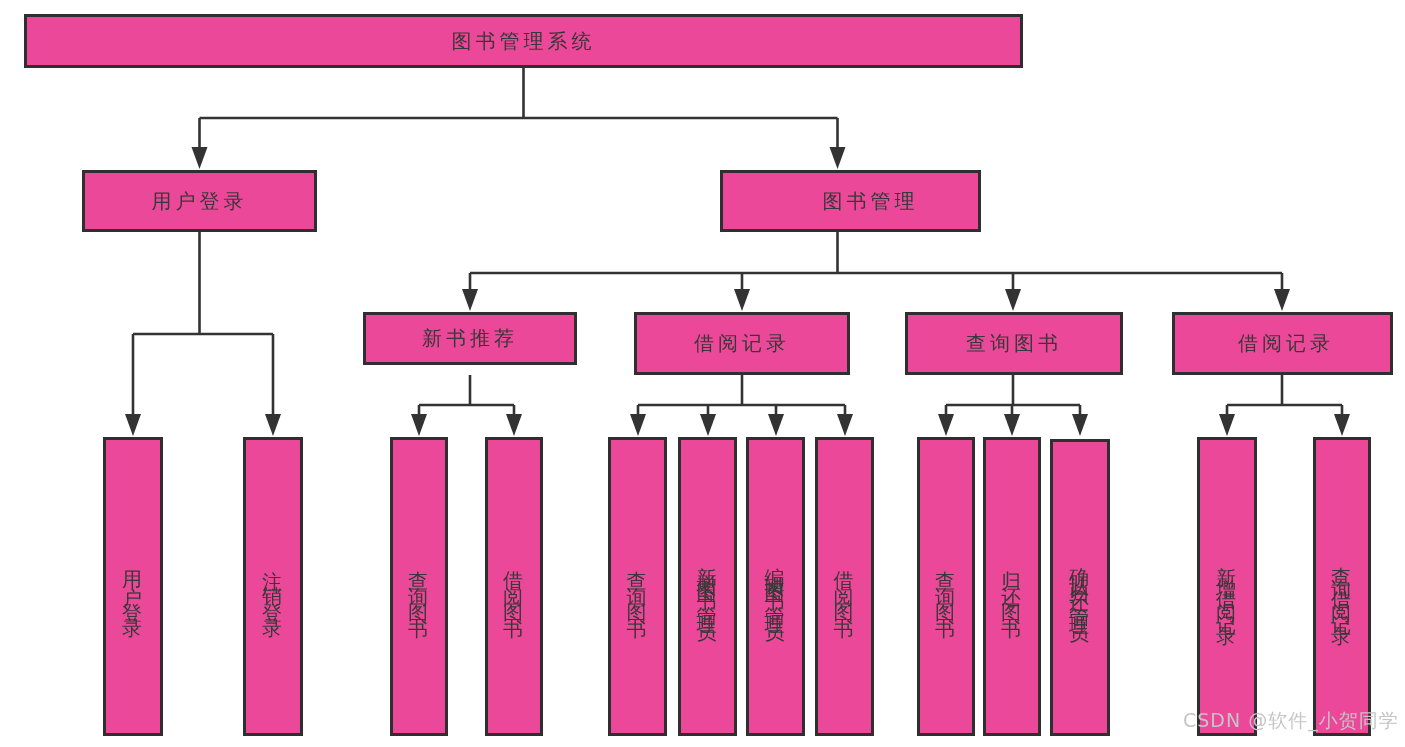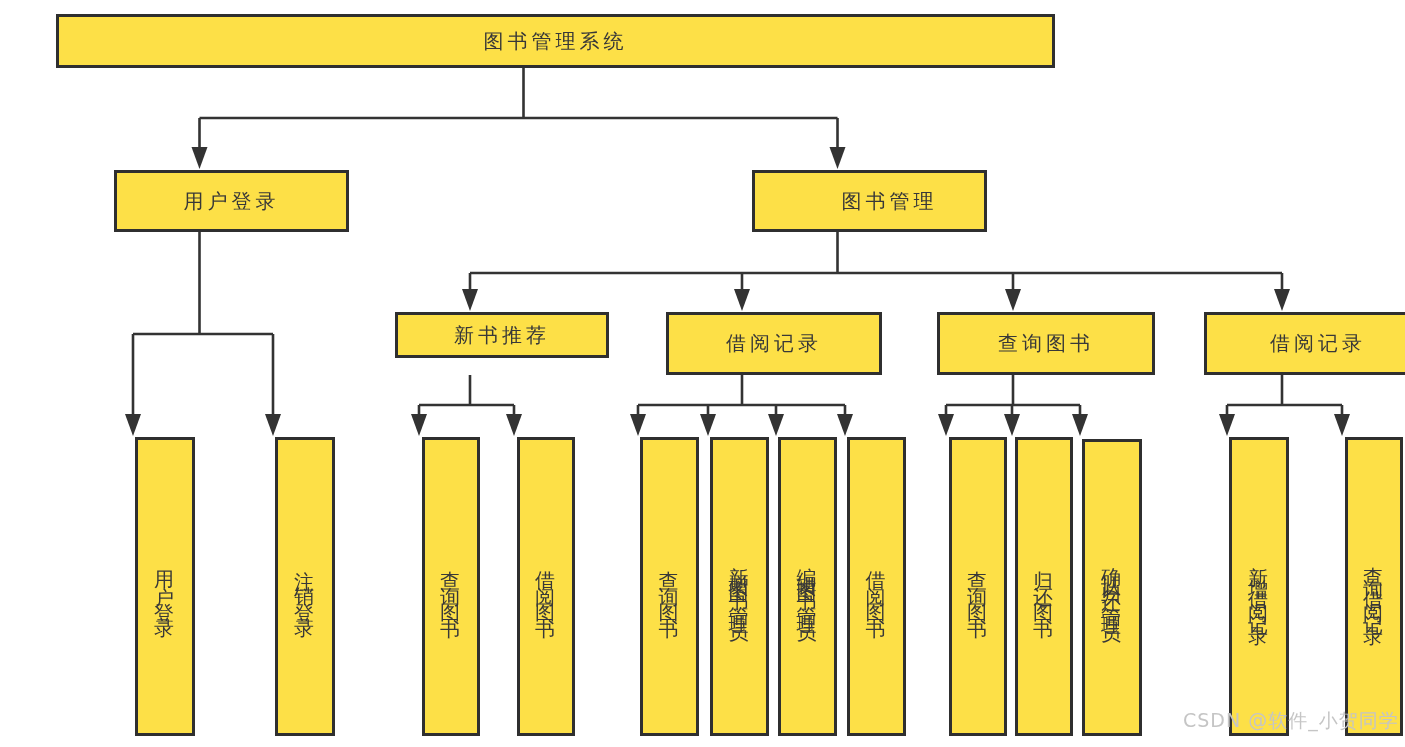--- a/index.html
+++ b/index.html
@@ -7,45 +7,44 @@
     position:relative;
     width:1405px;height:747px;
     background:#ffffff;
     font-family:"DejaVu Sans","Liberation Sans",sans-serif;
     overflow:hidden;
   }
   #wires{position:absolute;left:0;top:0;width:1405px;height:747px;}
   .box{
     position:absolute;
     box-sizing:border-box;
-    background:#fde047;
+    background:#ec4899;
     border:3px solid #2f2f2f;
     color:#383838;
     display:flex;align-items:center;justify-content:center;
     font-size:20px;
     letter-spacing:4px;
     white-space:nowrap;
     z-index:2;
-    margin-left:32px;
   }
   .vbox{
     writing-mode:vertical-rl;
     text-orientation:mixed;
     white-space:normal;
   }
   .ls-lg{letter-spacing:16px;}
   .ls-md{letter-spacing:12px;}
   .ls-sm{letter-spacing:8px;}
   
   .p-root {left:24px;  top:14px;  width:999px; height:54px;}
   
   .p-l2-0 {left:82px;  top:170px; width:235px; height:62px;}
-  .p-l2-1 {left:720px; top:170px; width:235px; height:62px;padding-left:40px;}
+  .p-l2-1 {left:720px; top:170px; width:261px; height:62px;padding-left:40px;}
   
-  .p-l3-0 {left:363px; top:312px; width:214px; height:46px;}
+  .p-l3-0 {left:363px; top:312px; width:214px; height:53px;}
   .p-l3-1 {left:634px; top:312px; width:216px; height:63px;}
   .p-l3-2 {left:905px; top:312px; width:218px; height:63px;}
   .p-l3-3 {left:1172px;top:312px; width:221px; height:63px;padding-left:7px;}
   
   .p-lf-0 {left:103px; top:437px; width:60px; height:299px;}
   .p-lf-1 {left:243px; top:437px; width:60px; height:299px;}
   .p-lf-2 {left:390px; top:437px; width:58px; height:299px;}
   .p-lf-3 {left:485px; top:437px; width:58px; height:299px;}
   .p-lf-4 {left:608px; top:437px; width:59px; height:299px;}
   .p-lf-5 {left:678px; top:437px; width:59px; height:299px;}

